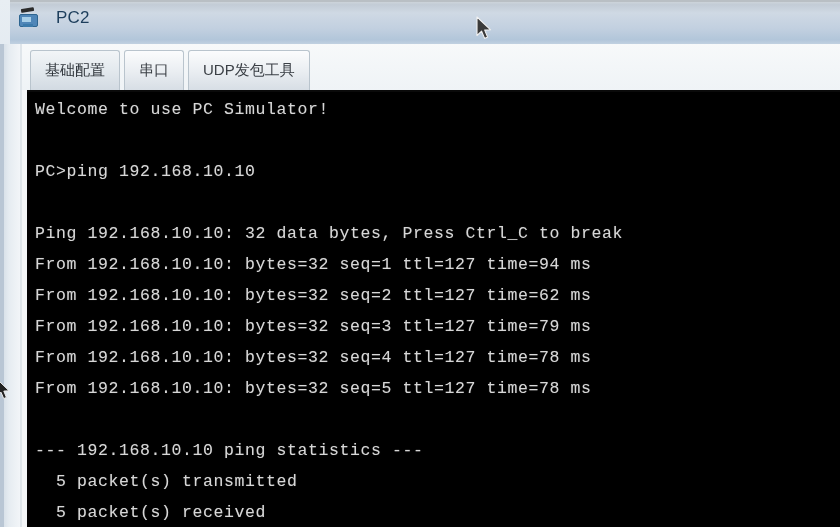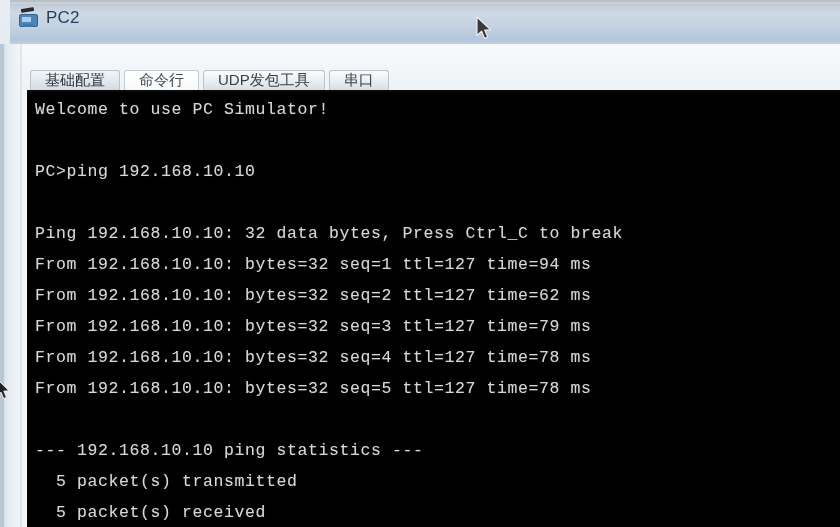--- a/index.html
+++ b/index.html
@@ -41,21 +41,21 @@
         #cdd4da 0%, #c3ccd6 6%, #cfd9e4 25%,
         #c2d0e0 60%, #b2c6da 86%, #c8d6e4 100%);
     border-top: 2px solid #b9bfc4;
   }
   .titlebar-inner {
     position: absolute;
     left: 8px;
     top: 6px;
     display: flex;
     align-items: flex-start;
-    gap: 6px;
+    gap: 16px;
   }
   .app-icon {
     width: 22px;
     height: 20px;
     position: relative;
   }
   .app-icon .screen {
     position: absolute;
     left: 1px; top: 6px;
     width: 17px; height: 11px;
@@ -110,21 +110,21 @@
     width: 820px;
     height: 46px;
     background: linear-gradient(to bottom, #f7f9fa 0%, #eff3f6 100%);
     display: flex;
     align-items: flex-end;
     padding-left: 8px;
     box-sizing: border-box;
   }
 
   .tab {
-    height: 20px;
+    height: 40px;
     margin-right: 4px;
     display: flex;
     align-items: center;
     justify-content: center;
     box-sizing: border-box;
     border: 1px solid #b9c4cd;
     border-bottom: none;
     border-radius: 3px 3px 0 0;
     font-size: 15px;
     color: #3a3f45;
@@ -222,28 +222,25 @@
 
     <div class="left-gutter"></div>
     <div class="left-gutter-edge"></div>
 
     <div class="win-body">
 
       <div class="tabstrip">
         <div class="tab first">
           <span>基础配置</span>
         </div>
-        <div class="tab active">
-          <span>命令行</span>
+        <div class="tab">
+          <span>串口</span>
         </div>
         <div class="tab">
           <span>UDP发包工具</span>
-        </div>
-        <div class="tab">
-          <span>串口</span>
         </div>
       </div>
 
       <div class="terminal">
         <div class="term-lines" id="term-lines"><div class="term-line">Welcome to use PC Simulator!</div><div class="term-line blank">&nbsp;</div><div class="term-line">PC&gt;ping 192.168.10.10</div><div class="term-line blank">&nbsp;</div><div class="term-line">Ping 192.168.10.10: 32 data bytes, Press Ctrl_C to break</div><div class="term-line">From 192.168.10.10: bytes=32 seq=1 ttl=127 time=94 ms</div><div class="term-line">From 192.168.10.10: bytes=32 seq=2 ttl=127 time=62 ms</div><div class="term-line">From 192.168.10.10: bytes=32 seq=3 ttl=127 time=79 ms</div><div class="term-line">From 192.168.10.10: bytes=32 seq=4 ttl=127 time=78 ms</div><div class="term-line">From 192.168.10.10: bytes=32 seq=5 ttl=127 time=78 ms</div><div class="term-line blank">&nbsp;</div><div class="term-line">--- 192.168.10.10 ping statistics ---</div><div class="term-line">  5 packet(s) transmitted</div><div class="term-line">  5 packet(s) received</div></div>
       </div>
 
     </div>
   </div>
 

